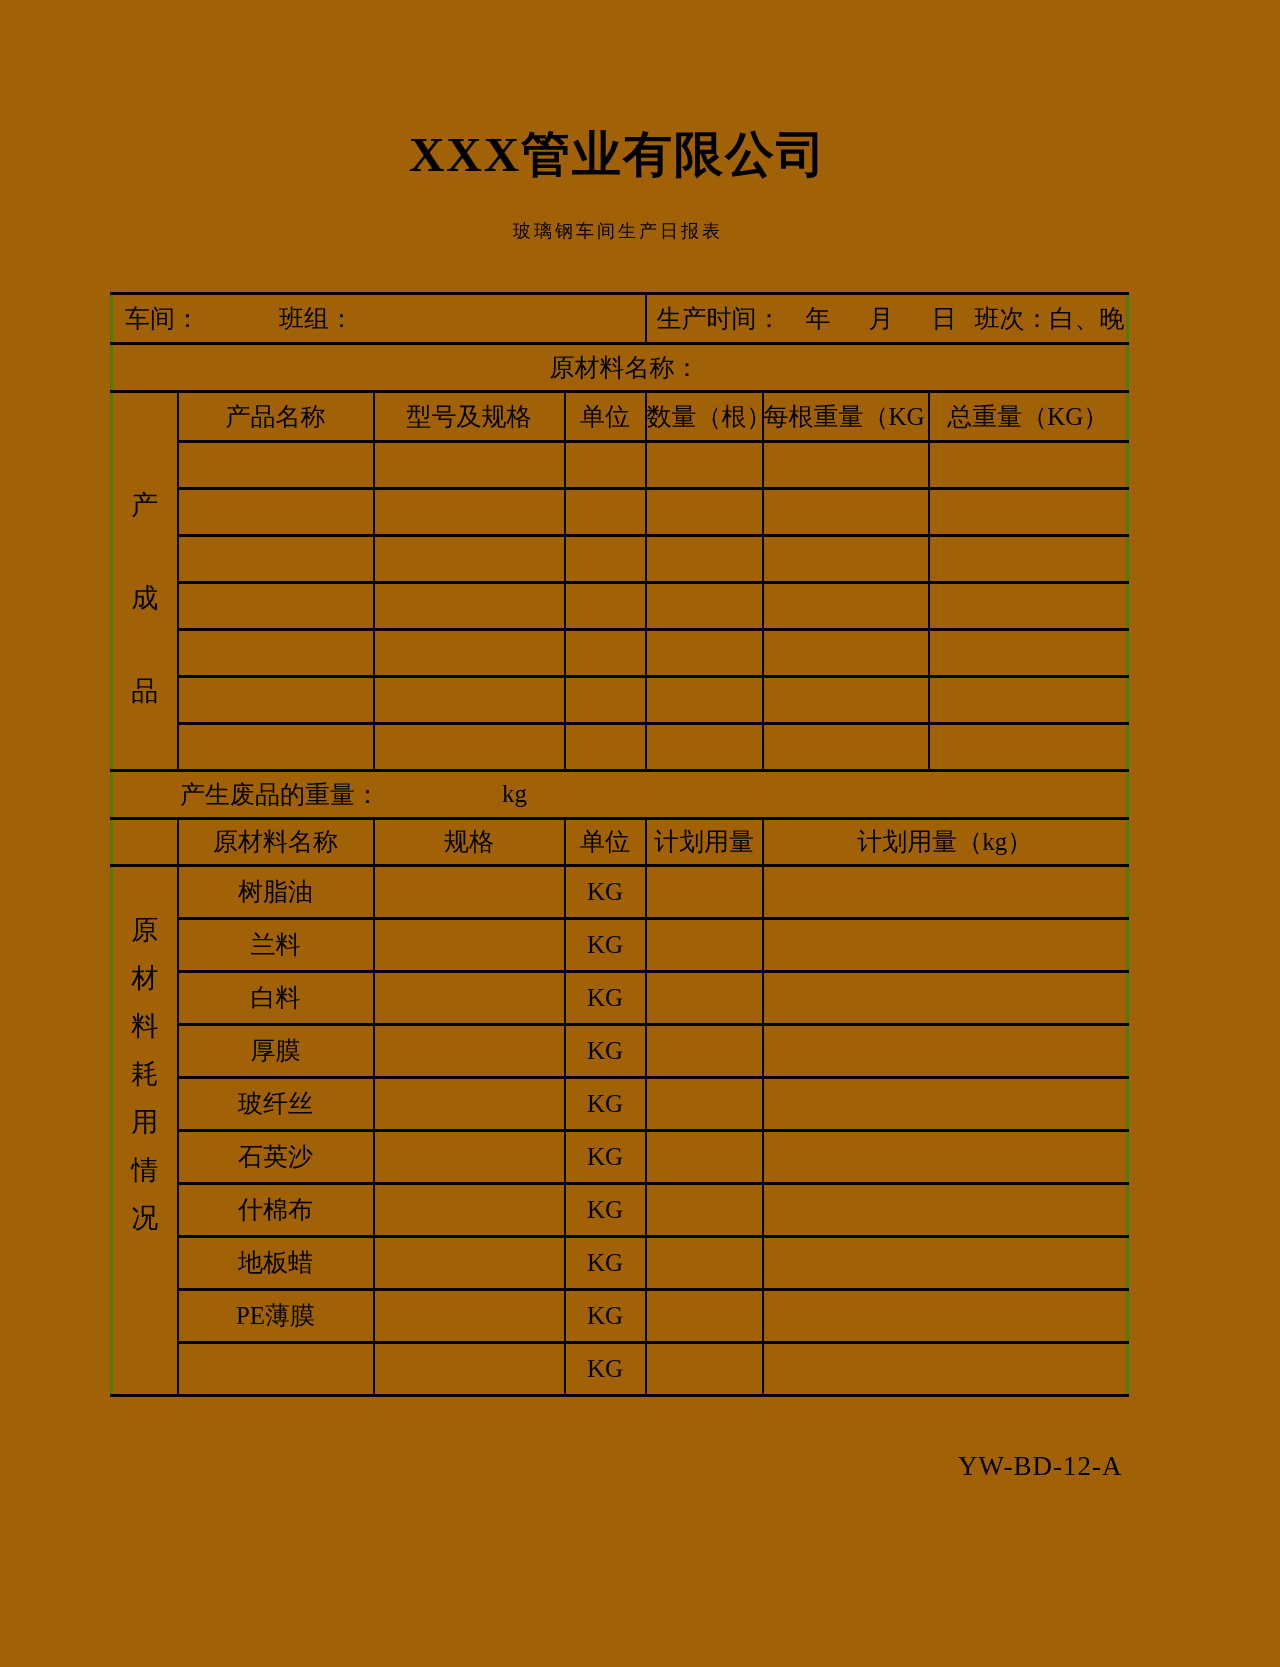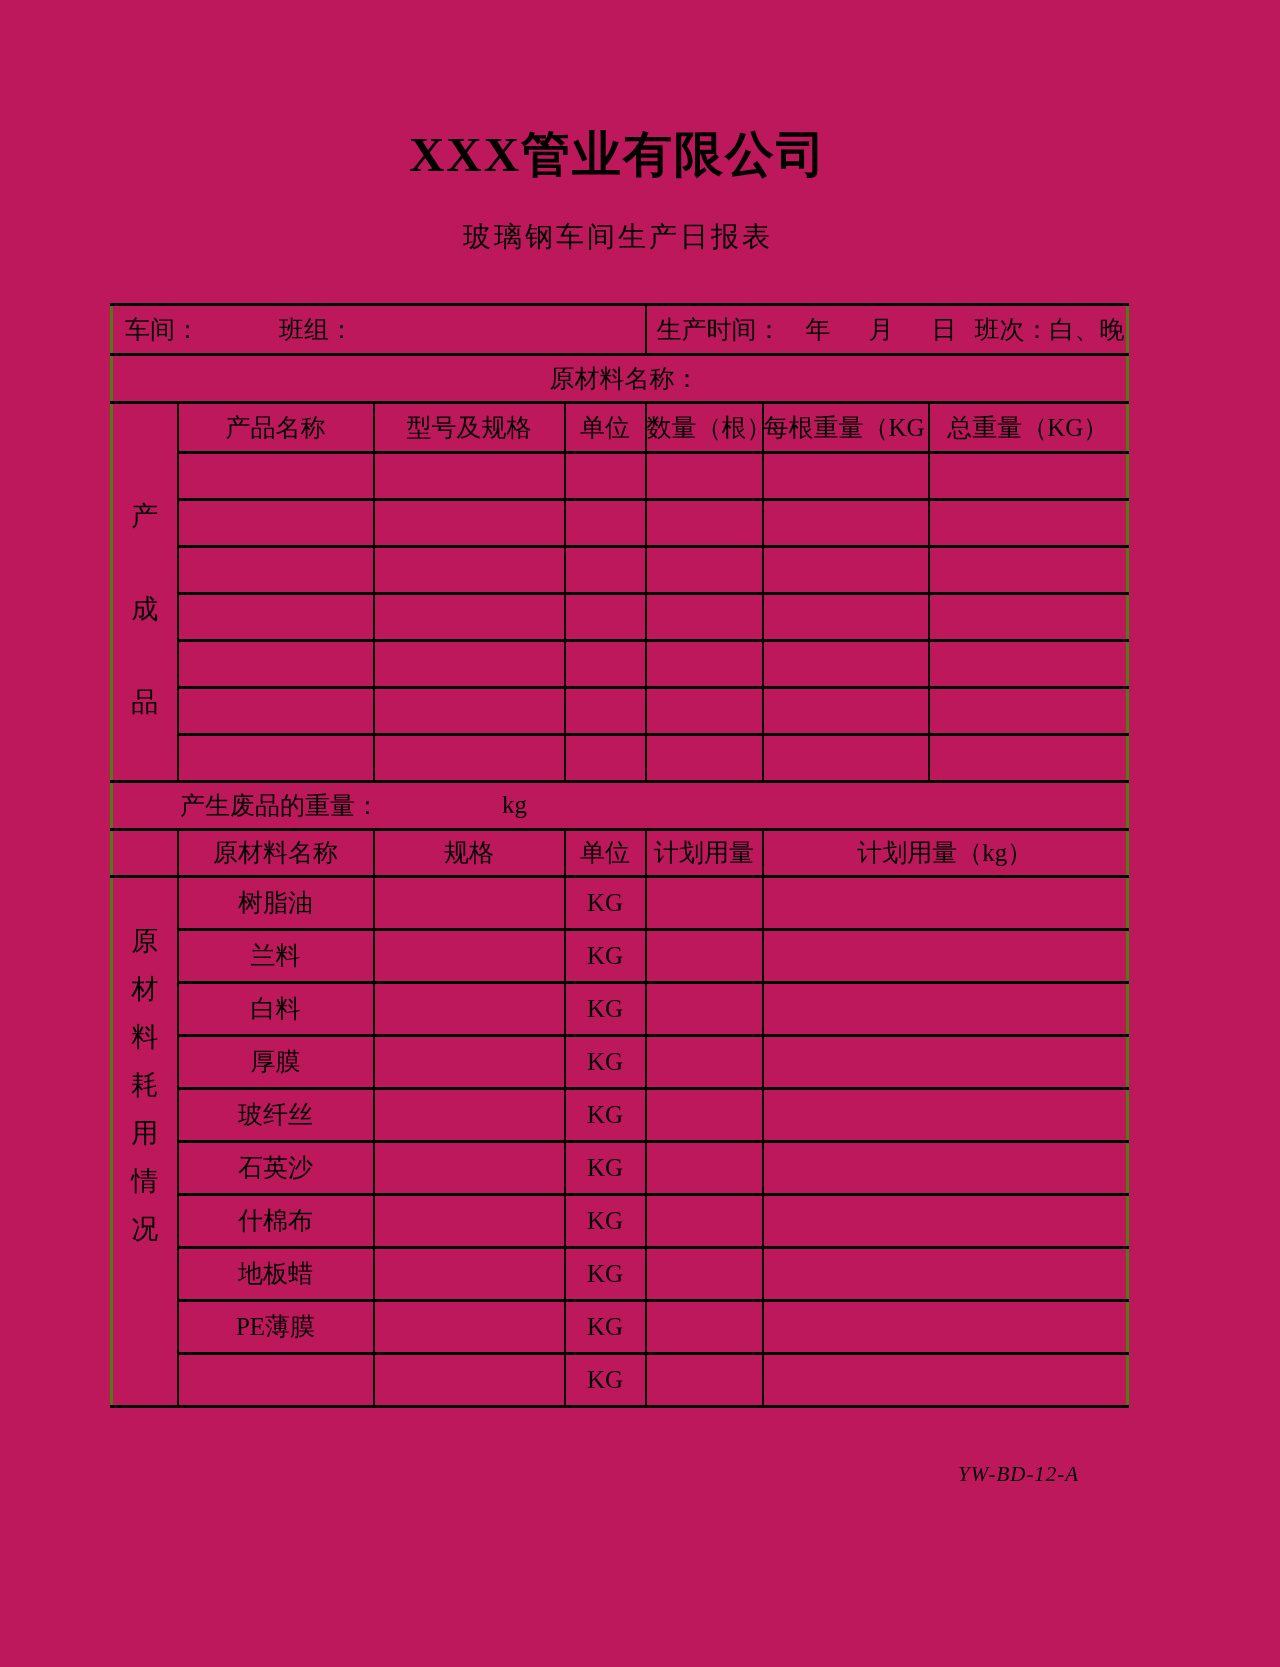--- a/index.html
+++ b/index.html
@@ -1,21 +1,21 @@
 <!DOCTYPE html>
 <html><head>
 <meta charset="utf-8">
 <style>
   * { box-sizing: border-box; }
   html, body { margin: 0; padding: 0; background: #ffffff; }
   .sheet {
     position: relative;
     width: 1280px;
     height: 1667px;
-    background: #be185d;
+    background: #a16207;
     font-family: "Liberation Serif", "DejaVu Serif", serif;
     color: #000000;
     overflow: hidden;
   }
   .content {
     position: absolute;
     left: 110px;
     top: 0;
     width: 1016px;
   }
@@ -23,21 +23,21 @@
     padding-top: 128px;
     text-align: center;
     font-size: 49px;
     font-weight: 900;
     letter-spacing: 2px;
     line-height: 1.1;
   }
   .form-title {
     margin-top: 40px;
     text-align: center;
-    font-size: 28px;
+    font-size: 18px;
     letter-spacing: 3px;
     line-height: 1.1;
   }
   table.form {
     border-collapse: collapse;
     table-layout: fixed;
     width: 1016px;
     margin-top: 50px;
     border: 3px solid #4d7c0f;
   }
@@ -93,23 +93,22 @@
     font-size: 26px;
   }
   .sig { position: absolute; top: 0; }
   .sig-qc     { left: 69px; }
   .sig-store  { left: 477px; }
   .sig-leader { left: 793px; }
 
   .footer-code {
     margin-top: 54px;
     padding-left: 848px;
-    font-size: 21px;
+    font-size: 27px;
     letter-spacing: 1px;
-    font-style: italic;
   }
 </style>
 </head>
 <body>
 
 <div class="sheet">
   <div class="content">
 
     <div class="company-title">XXX管业有限公司</div>
     <div class="form-title">玻璃钢车间生产日报表</div>

